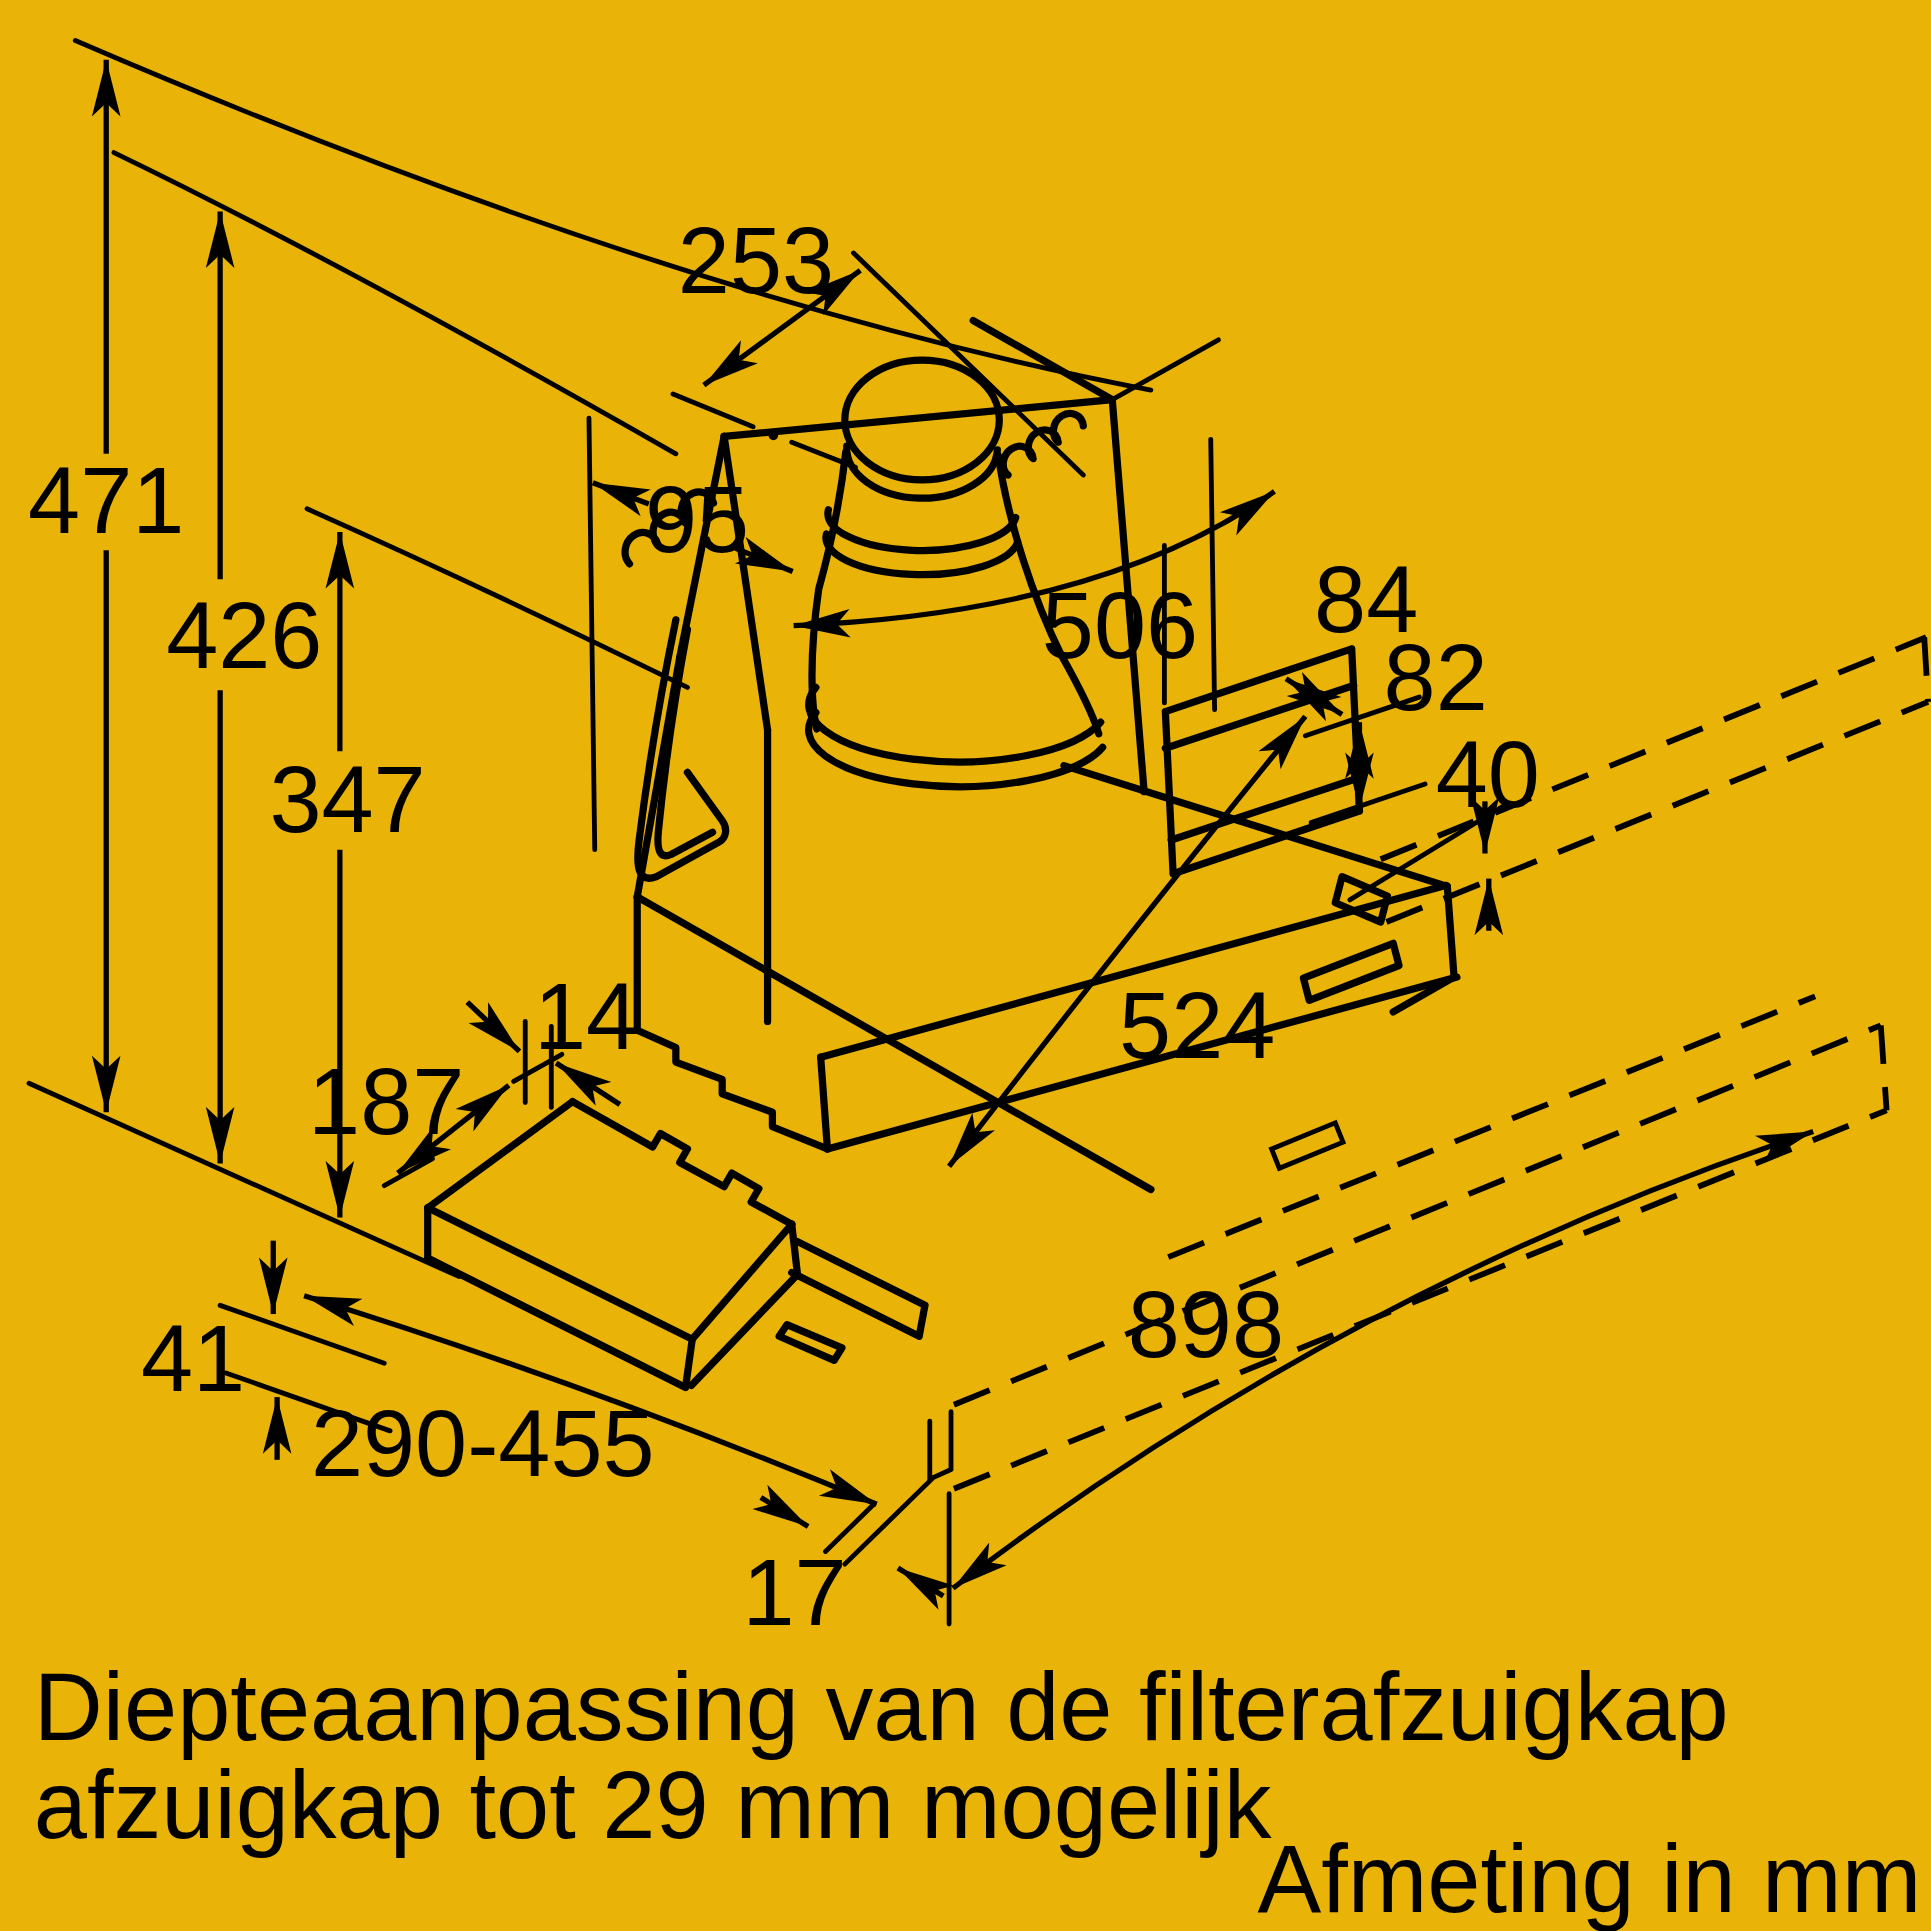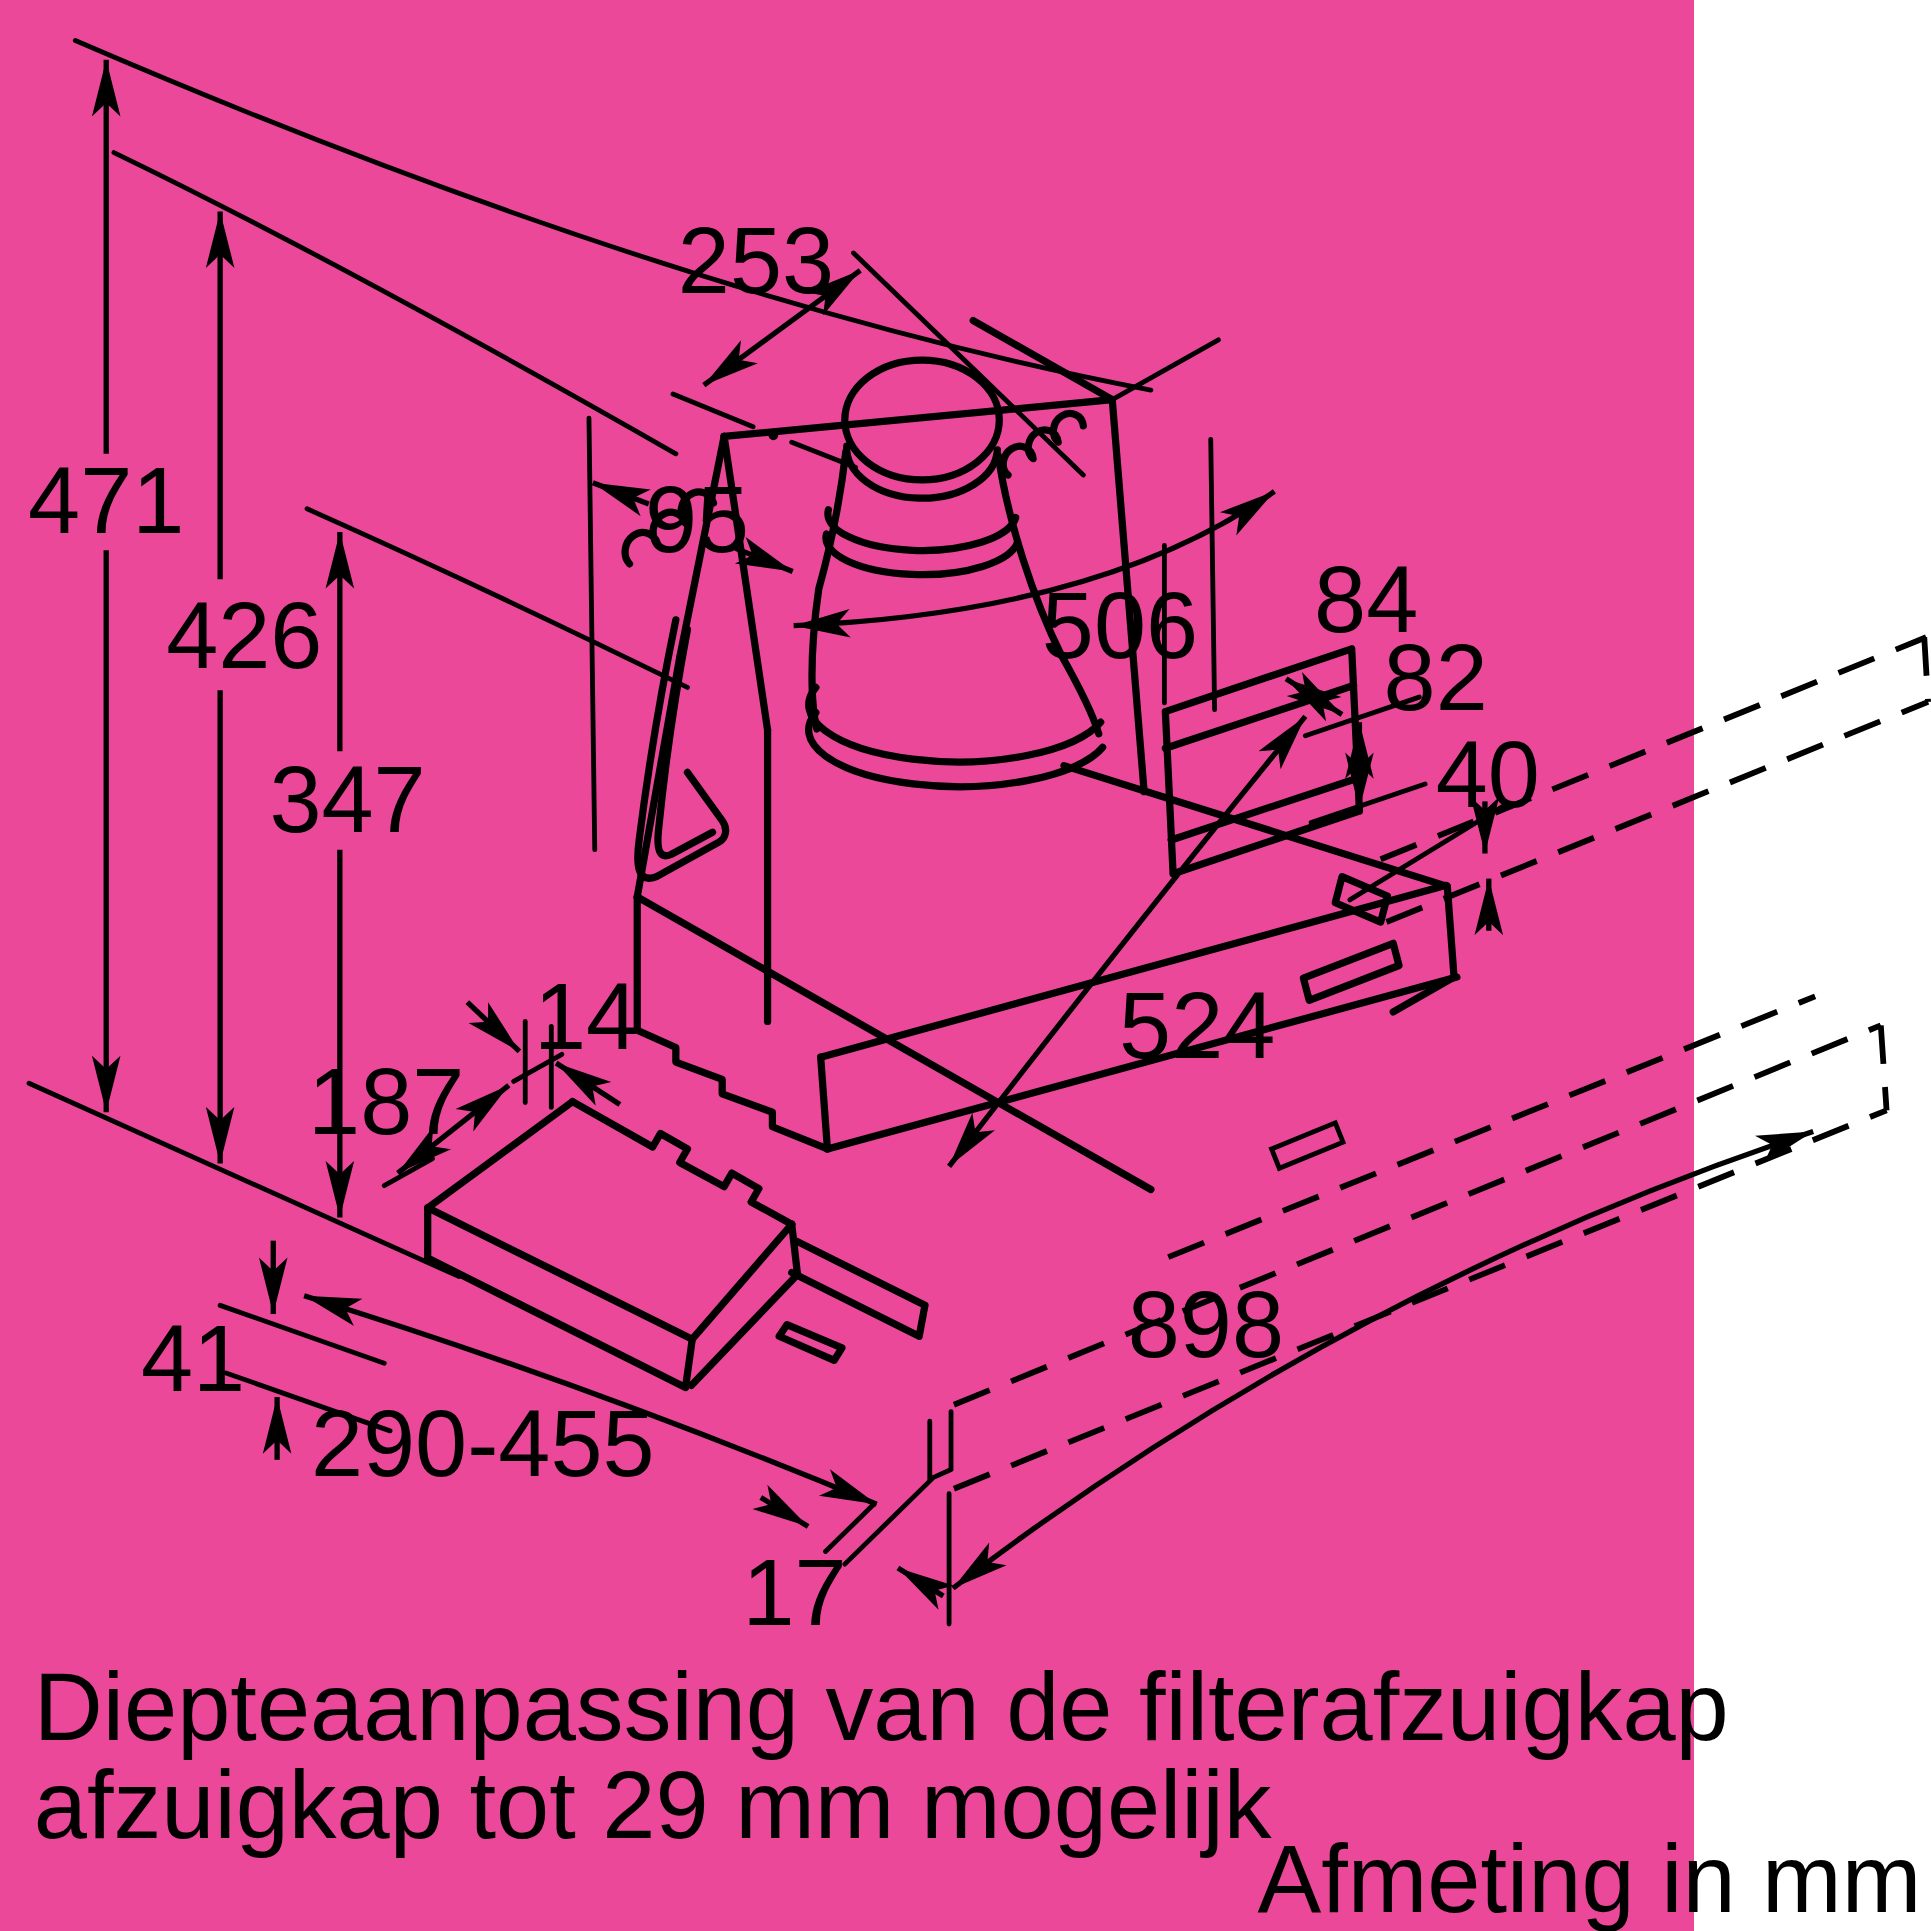--- a/index.html
+++ b/index.html
@@ -1,16 +1,16 @@
 <!DOCTYPE html>
 <html><head>
 <meta charset="utf-8">
 <style>
   html,body{margin:0;padding:0;background:#fff;width:1931px;height:1931px;overflow:hidden}
-  .stage{position:relative;width:1694px;height:1931px;background:#ec4899;font-family:"Liberation Sans",sans-serif}
+  .stage{position:relative;width:1931px;height:1931px;background:#eab308;font-family:"Liberation Sans",sans-serif}
   svg{display:block}
   .struct{stroke:#000;stroke-width:7.5;fill:none;stroke-linecap:round;stroke-linejoin:round}
   .thin{stroke:#000;stroke-width:5;fill:none;stroke-linecap:round}
   .dim{stroke:#000;stroke-width:5.5;fill:none;stroke-linecap:butt}
   .dashed{stroke:#000;stroke-width:6;fill:none;stroke-dasharray:40 24;stroke-linecap:butt}
   .lbl{font-family:"Liberation Sans",sans-serif;font-size:97px;fill:#000}
   .note{font-family:"Liberation Sans",sans-serif;font-size:99px;fill:#000}
 </style>
 </head>
 <body>

